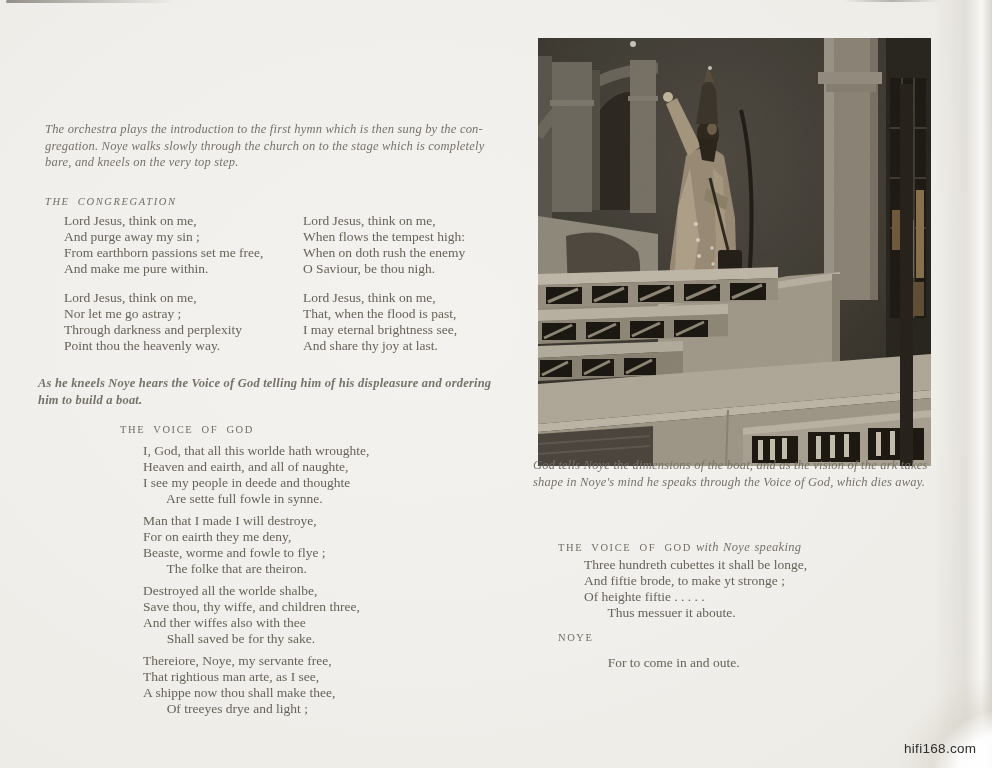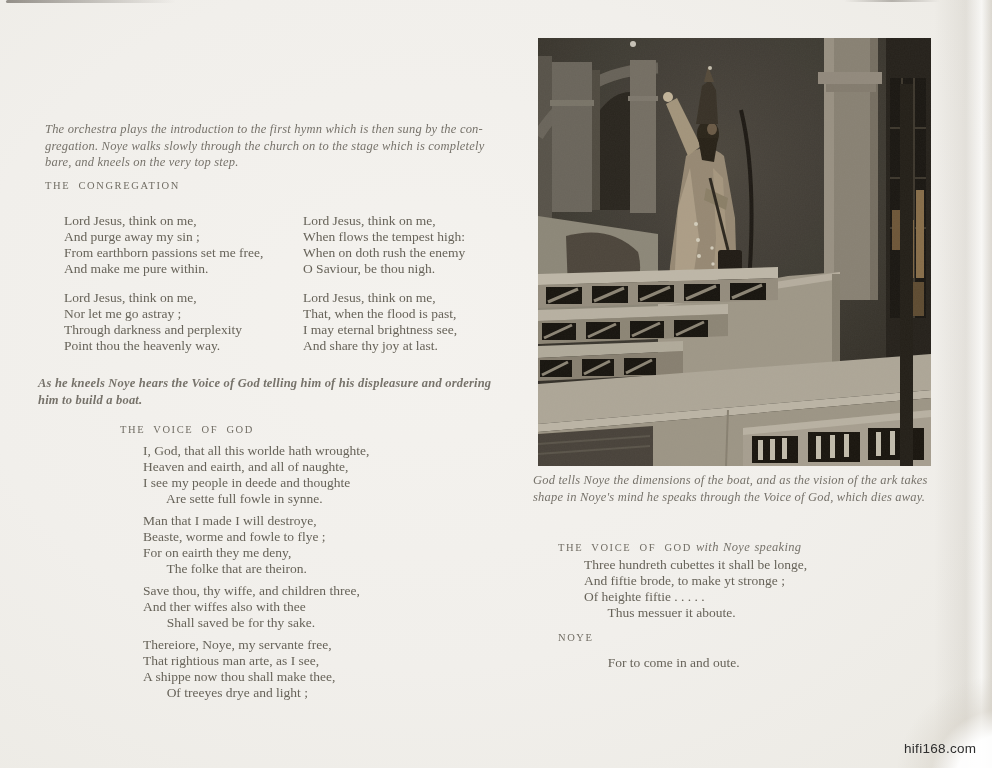--- a/index.html
+++ b/index.html
@@ -36,21 +36,21 @@
 
   <div class="smudge s1"></div>
   <div class="smudge s2"></div>
 
   <div class="direction" style="left:45px;top:121px;">
       <div class="ln">The orchestra plays the introduction to the first hymn which is then sung by the con-</div>
       <div class="ln">gregation. Noye walks slowly through the church on to the stage which is completely</div>
       <div class="ln">bare, and kneels on the very top step.</div>
     </div>
 
-  <div class="heading" style="left:45px;top:180px;">THE CONGREGATION</div>
+  <div class="heading" style="left:45px;top:196px;font-style:italic;">THE CONGREGATION</div>
 
   <div class="hymn-col verse" style="left:64px;">
     <div class="stanza">
         <div class="ln">Lord Jesus, think on me,</div>
         <div class="ln">And purge away my sin ;</div>
         <div class="ln">From earthborn passions set me free,</div>
         <div class="ln">And make me pure within.</div>
       </div>
     <div class="stanza">
         <div class="ln">Lord Jesus, think on me,</div>
@@ -83,25 +83,26 @@
 
   <div class="stanza-block verse" style="left:143px;top:443px;">
     <div class="stanza">
         <div class="ln">I, God, that all this worlde hath wroughte,</div>
         <div class="ln">Heaven and eairth, and all of naughte,</div>
         <div class="ln">I see my people in deede and thoughte</div>
         <div class="ln">       Are sette full fowle in synne.</div>
       </div>
     <div class="stanza">
         <div class="ln">Man that I made I will destroye,</div>
+        <div class="ln">For on eairth they me deny,</div>
         <div class="ln">Beaste, worme and fowle to flye ;</div>
-        <div class="ln">For on eairth they me deny,</div>
         <div class="ln">       The folke that are theiron.</div>
       </div>
     <div class="stanza">
+        <div class="ln">Destroyed all the worlde shalbe,</div>
         <div class="ln">Save thou, thy wiffe, and children three,</div>
         <div class="ln">And ther wiffes also with thee</div>
         <div class="ln">       Shall saved be for thy sake.</div>
       </div>
     <div class="stanza">
         <div class="ln">Thereiore, Noye, my servante free,</div>
         <div class="ln">That rightious man arte, as I see,</div>
         <div class="ln">A shippe now thou shall make thee,</div>
         <div class="ln">       Of treeyes drye and light ;</div>
       </div>
@@ -280,21 +281,21 @@
       </g>
 
       <rect x="362" y="46" width="13" height="382" fill="#201c17"></rect>
 
       <circle cx="95" cy="6" r="3" fill="#ddd8cd" opacity="0.9"></circle>
       <rect width="393" height="428" fill="#6b5a41" opacity="0.05"></rect>
       <rect width="393" height="428" filter="url(#grain)" opacity="0.55"></rect>
     </svg>
   </div>
 
-  <div class="caption" style="left:533px;top:472px;">
+  <div class="caption" style="left:533px;top:457px;">
       <div class="ln">God tells Noye the dimensions of the boat, and as the vision of the ark takes</div>
       <div class="ln">shape in Noye's mind he speaks through the Voice of God, which dies away.</div>
     </div>
 
   <div class="heading" style="left:558px;top:540px;">
     <span>THE VOICE OF GOD</span><span class="it">with Noye speaking</span>
   </div>
 
   <div class="stanza-block verse" style="left:584px;top:557px;">
     <div class="stanza">

